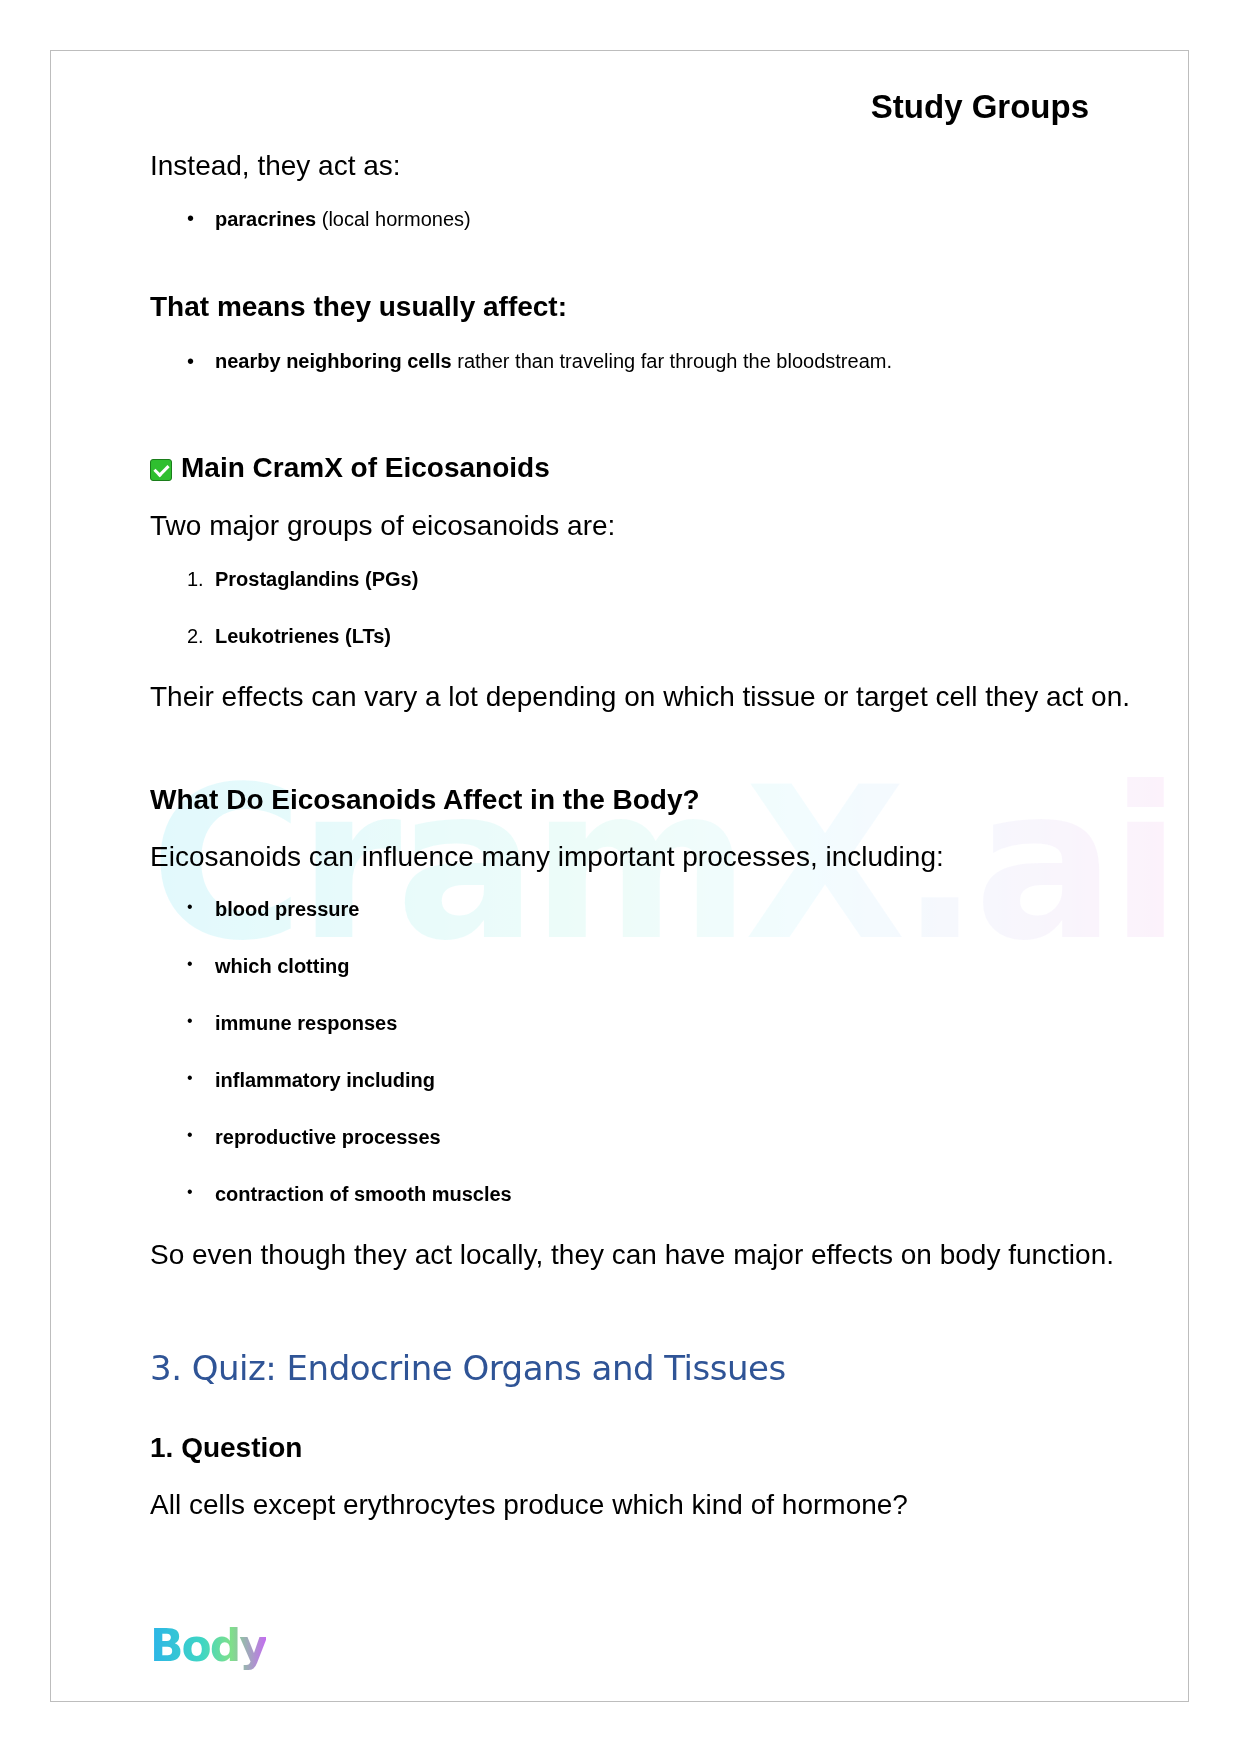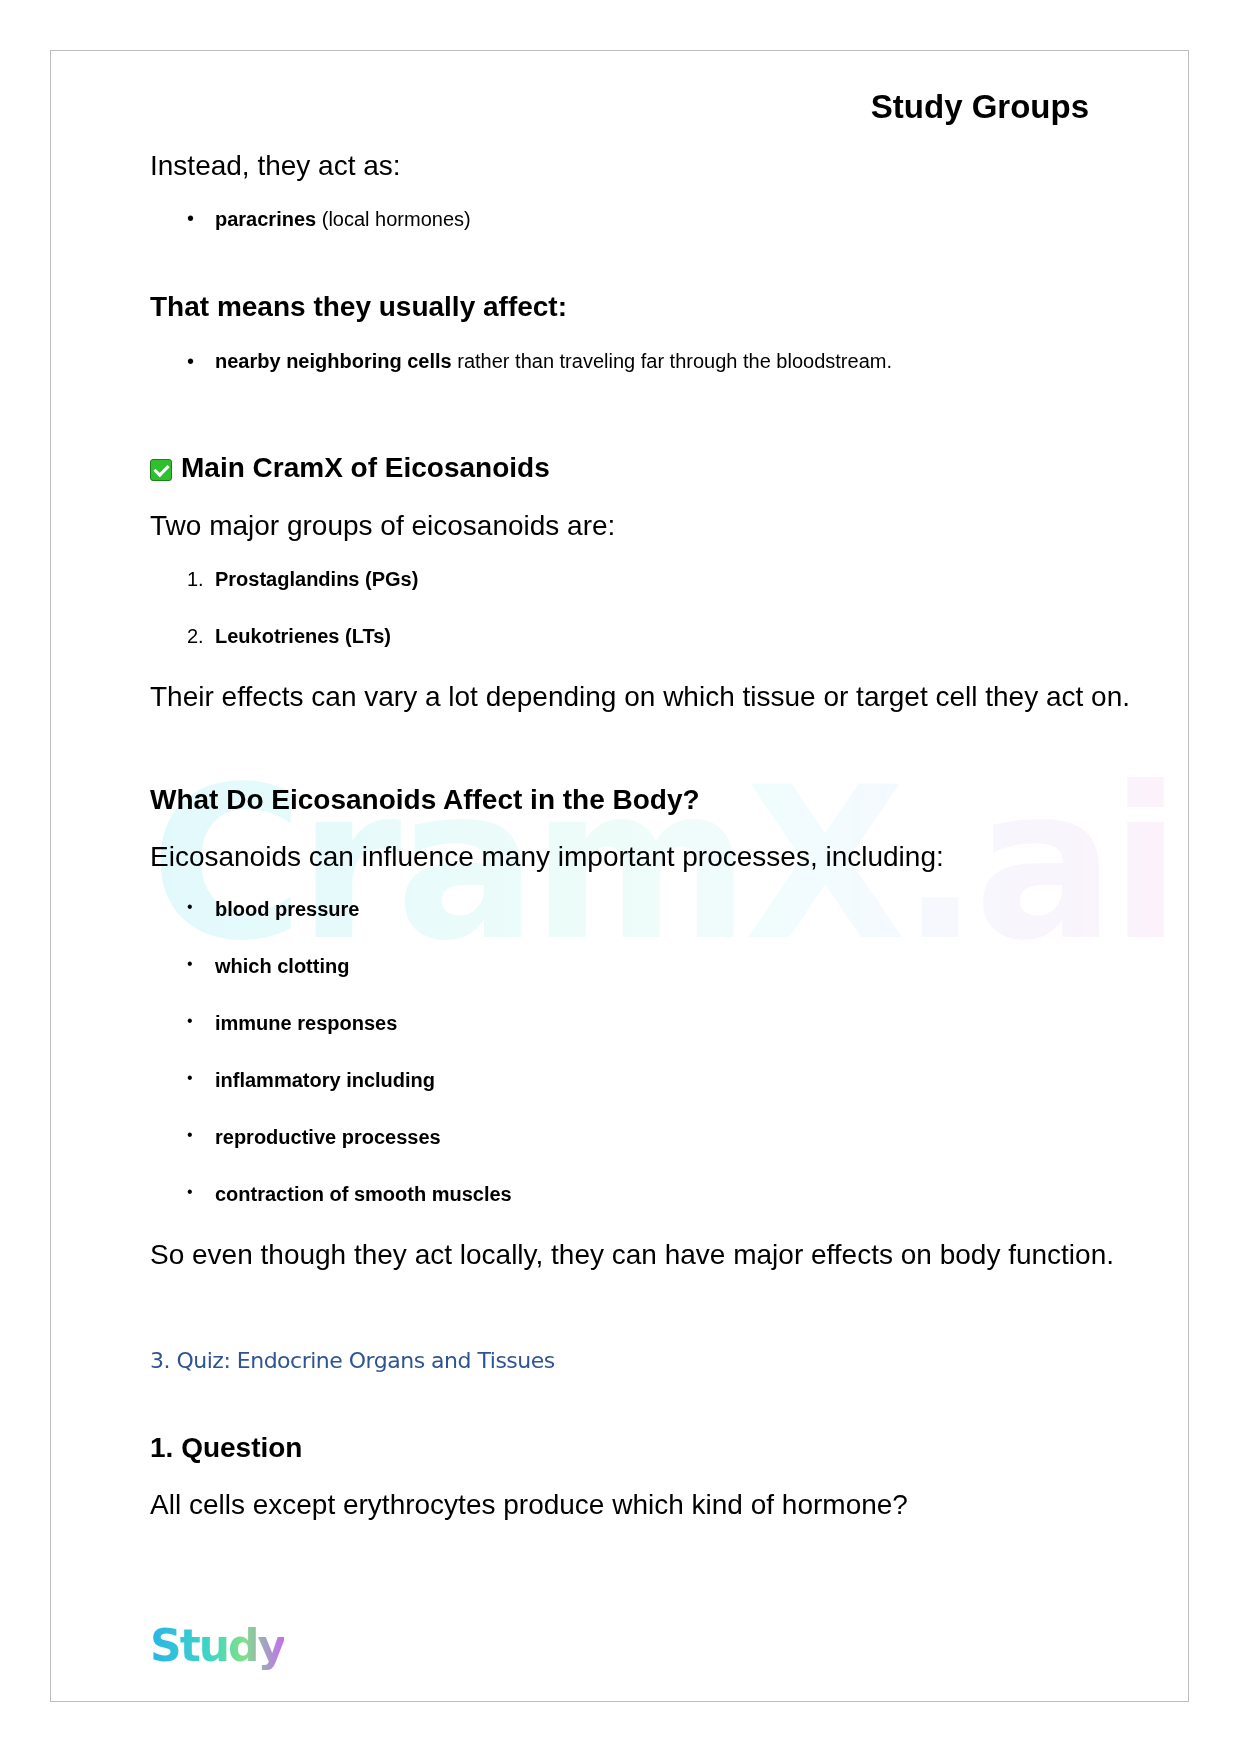--- a/index.html
+++ b/index.html
@@ -6,21 +6,21 @@
     body { width: 1241px; height: 1754px; position: relative; font-family: "Liberation Sans", sans-serif; color: #000; overflow: hidden; }
     .page-frame { position: absolute; left: 50px; top: 50px; width: 1139px; height: 1652px; border: 1px solid #bdbdbd; box-sizing: border-box; }
     .abs { position: absolute; white-space: nowrap; }
     .header-title { right: 152px; top: 88px; font-size: 33px; font-weight: bold; }
     .p { font-size: 28px; left: 150px; }
     .b { font-weight: bold; }
     .bullet { position: absolute; left: 187px; font-size: 20px; }
     .item { left: 215px; font-size: 20px; }
     .check { display: inline-block; width: 22px; height: 22px; background: #2fbf2f; border: 1px solid #1b7d1b; border-radius: 3px; vertical-align: -4px; margin-right: 9px; position: relative; box-sizing: border-box; }
     .check::after { content: ""; position: absolute; left: 6px; top: 2px; width: 6px; height: 11px; border: solid #fff; border-width: 0 3px 3px 0; transform: rotate(45deg); }
-    .quiz-heading { left: 150px; top: 1348px; font-size: 22px; color: #2f5496; font-family: "DejaVu Sans", sans-serif; letter-spacing: -0.5px; }
+    .quiz-heading { left: 150px; top: 1348px; font-size: 34px; color: #2f5496; font-family: "DejaVu Sans", sans-serif; letter-spacing: -0.5px; }
     .watermark { position: absolute; left: 150px; top: 760px; font-size: 210px; font-weight: bold; font-family: "DejaVu Sans", sans-serif; letter-spacing: -6px; line-height: 1; opacity: 0.22; background: linear-gradient(90deg, #7fe6f5 0%, #b3f5e6 45%, #c8f2ff 65%, #f4c6f0 100%); -webkit-background-clip: text; background-clip: text; color: transparent; pointer-events: none; }
     .logo { left: 150px; top: 1620px; font-size: 44px; font-weight: bold; font-family: "DejaVu Sans", sans-serif; letter-spacing: -2px; background: linear-gradient(90deg, #2bb4e8 0%, #3fd6c4 45%, #7fe08a 70%, #c46df0 100%); -webkit-background-clip: text; background-clip: text; color: transparent; }
   </style>
 </head>
 <body>
 
 <div class="page-frame"></div>
 
 <div class="watermark">CramX.ai</div>
 
@@ -72,13 +72,13 @@
 <div class="abs item b" style="top:1183px">contraction of smooth muscles</div>
 
 <div class="abs p" style="top:1239px">So even though they act locally, they can have major effects on body function.</div>
 
 <div class="abs quiz-heading">3. Quiz: Endocrine Organs and Tissues</div>
 
 <div class="abs p b" style="top:1432px">1. Question</div>
 
 <div class="abs p" style="top:1489px">All cells except erythrocytes produce which kind of hormone?</div>
 
-<div class="abs logo">Study</div>
+<div class="abs logo">Body</div>
 
 </body></html>

